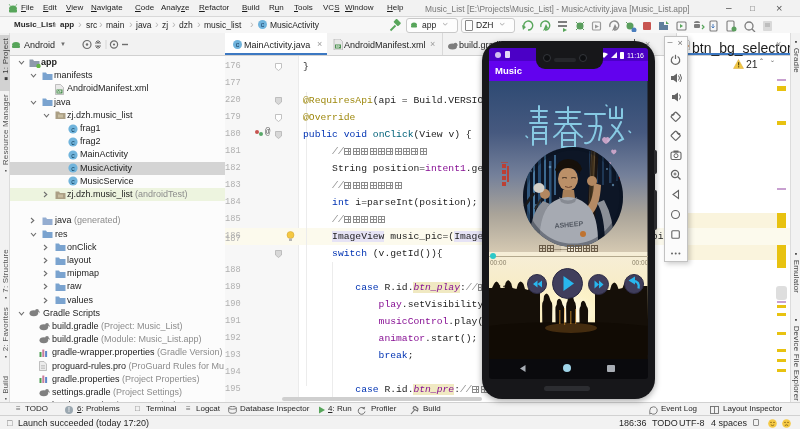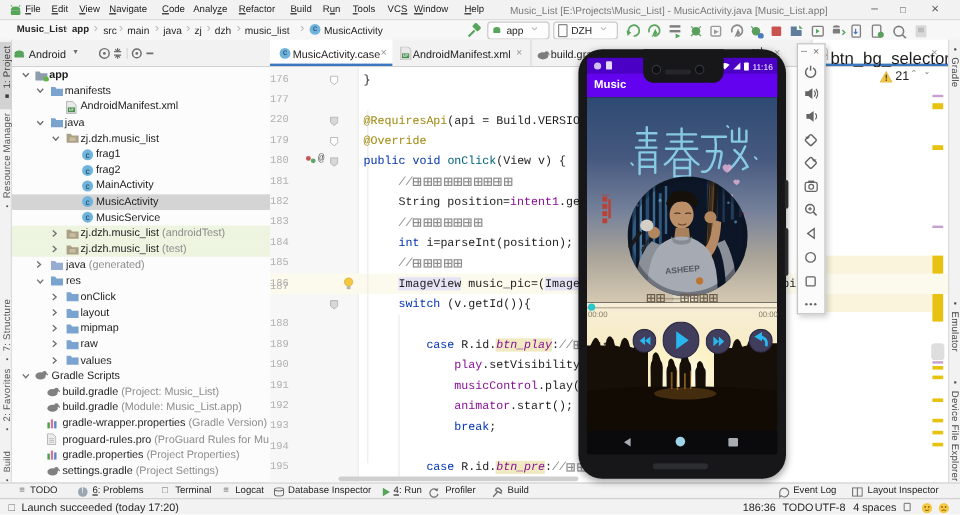--- a/index.html
+++ b/index.html
@@ -160,21 +160,21 @@
       <path d="M16 1 v3 M16 7 v3 M13 4 h6 M13 7 h6 M16 4 l-2 -2 M16 4 l2 -2 M16 7 l-2 2 M16 7 l2 2" stroke="#6e6e6e" stroke-width="1" fill="none"></path>
       <line x1="24" y1="1" x2="24" y2="10" stroke="#d6d6d6" stroke-width="1"></line>
       <circle cx="32" cy="5.5" r="3.6" stroke="#6e6e6e" stroke-width="1.2" fill="none"></circle>
         <circle cx="32" cy="5.5" r="1.1" fill="#6e6e6e"></circle>
       <line x1="40" y1="5.5" x2="46" y2="5.5" stroke="#6e6e6e" stroke-width="1.4"></line>
     </svg>
 
     <div class="abs" style="left:225px;top:0;width:565px;height:22px;background:#f2f2f2"></div>
     <div class="abs" style="left:225px;top:0;width:102px;height:22px;background:#fff;border-bottom:2px solid #3c78c2;box-sizing:border-box"></div>
     <span class="abs" style="left:233px;top:7px;width:9px;height:9px;border-radius:50%;background:#6fb3dc;color:#17395c;font-size:7px;line-height:9px;text-align:center">c</span>
-    <span class="abs" style="left:244px;top:7px;font-size:9px">MusicActivity.case</span>
+    <span class="abs" style="left:244px;top:7px;font-size:9px">MainActivity.java</span>
     <span class="abs" style="left:317px;top:6px;color:#9a9a9a;font-size:9px">×</span>
     <div class="abs" style="left:327px;top:0;width:116px;height:22px;border-right:1px solid #d9d9d9;box-sizing:border-box"></div>
     <svg class="abs" style="left:333px;top:6px" width="10" height="11" viewBox="0 0 10 11">
         <path d="M1 0 h6 l2.5 2.5 V11 H1 Z" fill="#e8e8e8" stroke="#b0b0b0" stroke-width="0.7"></path>
         <rect x="2" y="5.5" width="6" height="4" fill="#4a8f4e"></rect>
         <text x="5" y="8.8" font-size="3.2" fill="#fff" text-anchor="middle" font-family="Liberation Sans">MF</text>
       </svg>
     <span class="abs" style="left:344px;top:7px;font-size:9px">AndroidManifest.xml</span>
     <span class="abs" style="left:430px;top:6px;color:#9a9a9a;font-size:9px">×</span>
     <svg class="abs" style="left:447px;top:9px" width="11" height="8" viewBox="0 0 11 8">
@@ -286,30 +286,20 @@
       </div>
     <div class="trow" style="top:132.0px;background:#edf4df;">
         <svg class="abs" style="left:33px;top:3px" width="5" height="7" viewBox="0 0 5 7">
           <path d="M1 1 L3.8 3.5 L1 6" stroke="#6e6e6e" stroke-width="1.1" fill="none"></path>
         </svg>
         <span class="ticon" style="left:45px"><svg width="11" height="10" viewBox="0 0 11 10">
             <path d="M0.5 1.5 h3.5 l1 1.5 h5.5 v6 h-10 Z" fill="#ab9f85"></path>
             <rect x="3" y="4.5" width="5" height="3" fill="#c8bda0"></rect>
           </svg></span>
         <span class="tlab" style="left:57px;">zj.dzh.music_list <span class="note">(androidTest)</span></span>
-      </div>
-    <div class="trow" style="top:145.2px;background:#edf4df;">
-        <svg class="abs" style="left:33px;top:3px" width="5" height="7" viewBox="0 0 5 7">
-          <path d="M1 1 L3.8 3.5 L1 6" stroke="#6e6e6e" stroke-width="1.1" fill="none"></path>
-        </svg>
-        <span class="ticon" style="left:45px"><svg width="11" height="10" viewBox="0 0 11 10">
-            <path d="M0.5 1.5 h3.5 l1 1.5 h5.5 v6 h-10 Z" fill="#ab9f85"></path>
-            <rect x="3" y="4.5" width="5" height="3" fill="#c8bda0"></rect>
-          </svg></span>
-        <span class="tlab" style="left:57px;">zj.dzh.music_list <span class="note">(test)</span></span>
       </div>
     <div class="trow" style="top:158.4px;">
         <svg class="abs" style="left:20px;top:3px" width="5" height="7" viewBox="0 0 5 7">
           <path d="M1 1 L3.8 3.5 L1 6" stroke="#6e6e6e" stroke-width="1.1" fill="none"></path>
         </svg>
         <span class="ticon" style="left:32px"><svg width="11" height="10" viewBox="0 0 11 10">
             <path d="M0.5 1.5 h3.5 l1 1.5 h5.5 v6 h-10 Z" fill="#94add1"></path>
           </svg></span>
         <span class="tlab" style="left:45px;">java <span class="note">(generated)</span></span>
       </div>

